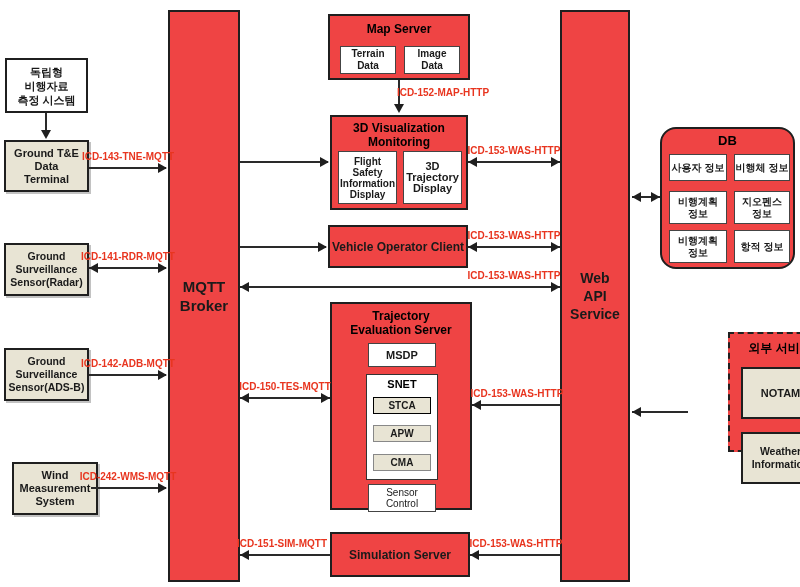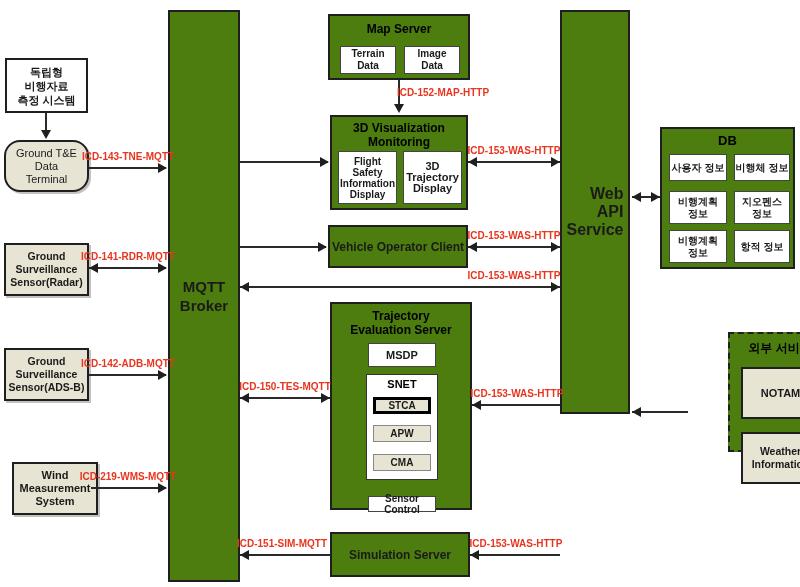--- a/index.html
+++ b/index.html
@@ -4,60 +4,60 @@
 <style>
   html,body{margin:0;padding:0;}
   body{width:800px;height:587px;position:relative;background:#fff;
        font-family:"Liberation Sans","DejaVu Sans",sans-serif;overflow:hidden;}
   .node{position:absolute;box-sizing:border-box;display:flex;align-items:center;
         justify-content:center;text-align:center;color:#1a1a1a;}
   .pre{white-space:pre-line;}
   .b2{border:2px solid #1f1f1f;}
   .b1{border:1px solid #444;}
   .beige{background:#e8e4d4;}
-  .gray{background:#4d7c0f;}
+  .gray{background:#ef4444;}
   .white{background:#fff;}
   .shadow{box-shadow:2px 2px 0 rgba(120,120,120,.45);}
   .col-title{position:absolute;width:100%;text-align:center;font-weight:bold;}
   .line{position:absolute;background:#2a2a2a;}
   .ah{position:absolute;width:0;height:0;}
   .ah.r{border-top:5px solid transparent;border-bottom:5px solid transparent;border-left:9px solid #1f1f1f;}
   .ah.l{border-top:5px solid transparent;border-bottom:5px solid transparent;border-right:9px solid #1f1f1f;}
   .ah.d{border-left:5px solid transparent;border-right:5px solid transparent;border-top:9px solid #1f1f1f;}
   .icd{position:absolute;width:120px;text-align:center;font-size:10px;font-weight:bold;
        color:#e8351f;white-space:nowrap;line-height:12px;}
   .titlebox{position:absolute;box-sizing:border-box;}
 </style>
 </head>
 <body>
 
 <div class="node white b2 pre" style="left:5px;top:58px;width:83px;height:55px;font-size:11px;font-weight:bold;line-height:14px;">독립형
 비행자료
 측정 시스템</div>
 
-<div class="node beige b2 shadow pre" style="left:4px;top:140px;width:85px;height:52px;font-size:11px;font-weight:normal;line-height:13px;border-radius:16px;">Ground T&amp;E
+<div class="node beige b2 shadow pre" style="left:4px;top:140px;width:85px;height:52px;font-size:11px;font-weight:bold;line-height:13px;">Ground T&amp;E
 Data
 Terminal</div>
 
 <div class="node beige b2 shadow pre" style="left:4px;top:243px;width:85px;height:53px;font-size:10.5px;font-weight:bold;line-height:13px;">Ground
 Surveillance
 Sensor(Radar)</div>
 
 <div class="node beige b2 shadow pre" style="left:4px;top:348px;width:85px;height:53px;font-size:10.5px;font-weight:bold;line-height:13px;">Ground
 Surveillance
 Sensor(ADS-B)</div>
 
 <div class="node beige b2 shadow pre" style="left:5px;top:462px;width:86px;height:53px;font-size:11px;font-weight:bold;line-height:13px;margin-left:7px;">Wind
 Measurement
 System</div>
 
 <div class="node gray b2 pre" style="left:168px;top:10px;width:72px;height:572px;font-size:15px;font-weight:bold;line-height:19px;">MQTT
 Broker</div>
 
-<div class="node gray b2 pre" style="left:560px;top:10px;width:70px;height:404px;font-size:16px;font-weight:bold;line-height:18px;text-align:right;">Web
+<div class="node gray b2 pre" style="left:560px;top:10px;width:70px;height:572px;font-size:14px;font-weight:bold;line-height:18px;">Web
 API
 Service</div>
 
 <div class="titlebox gray b2" style="left:328px;top:14px;width:142px;height:66px;">
   <div class="col-title" style="top:6px;font-size:12px;">Map Server</div>
   <div class="node white b1 pre" style="left:10px;top:30px;width:56px;height:28px;font-size:10px;font-weight:bold;line-height:12px;">Terrain
 Data</div>
   <div class="node white b1 pre" style="left:74px;top:30px;width:56px;height:28px;font-size:10px;font-weight:bold;line-height:12px;">Image
 Data</div>
 </div>
@@ -74,31 +74,31 @@
 </div>
 
 <div class="node gray b2" style="left:328px;top:225px;width:140px;height:43px;font-size:12px;font-weight:bold;">Vehicle Operator Client</div>
 
 <div class="titlebox gray b2" style="left:330px;top:302px;width:142px;height:208px;">
   <div class="col-title pre" style="top:5px;font-size:12px;line-height:14px;">Trajectory
 Evaluation Server</div>
   <div class="node white b1" style="left:36px;top:39px;width:68px;height:24px;font-size:11px;font-weight:bold;">MSDP</div>
   <div class="titlebox white" style="left:34px;top:70px;width:72px;height:106px;border:1.5px solid #333;">
     <div class="col-title" style="top:3px;font-size:11px;">SNET</div>
-    <div class="node beige" style="left:6px;top:22px;width:58px;height:17px;font-size:10px;font-weight:bold;border:3px solid #000000;">STCA</div>
+    <div class="node beige" style="left:6px;top:22px;width:58px;height:17px;font-size:10px;font-weight:bold;border:1px solid #000000;">STCA</div>
     <div class="node beige" style="left:6px;top:50px;width:58px;height:17px;font-size:10px;font-weight:bold;border:1px solid #888;">APW</div>
     <div class="node beige" style="left:6px;top:79px;width:58px;height:17px;font-size:10px;font-weight:bold;border:1px solid #888;">CMA</div>
   </div>
-  <div class="node white b1 pre" style="left:36px;top:180px;width:68px;height:16px;font-size:10px;font-weight:bold;line-height:11px;margin-top:12px;">Sensor
+  <div class="node white b1 pre" style="left:36px;top:180px;width:68px;height:28px;font-size:10px;font-weight:normal;line-height:11px;">Sensor
 Control</div>
 </div>
 
 <div class="node gray b2" style="left:330px;top:532px;width:140px;height:45px;font-size:12px;font-weight:bold;">Simulation Server</div>
 
-<div class="titlebox gray b2" style="left:660px;top:127px;width:135px;height:142px;">
+<div class="titlebox gray b2" style="left:660px;top:127px;width:135px;height:142px;border-radius:16px;">
   <div class="col-title" style="top:4px;font-size:13px;">DB</div>
   <div class="node white b1" style="left:7px;top:25px;width:58px;height:27px;font-size:10px;font-weight:bold;">사용자 정보</div>
   <div class="node white b1" style="left:72px;top:25px;width:56px;height:27px;font-size:10px;font-weight:bold;">비행체 정보</div>
   <div class="node white b1 pre" style="left:7px;top:62px;width:58px;height:33px;font-size:10px;font-weight:bold;line-height:12px;">비행계획
 정보</div>
   <div class="node white b1 pre" style="left:72px;top:62px;width:56px;height:33px;font-size:10px;font-weight:bold;line-height:12px;">지오펜스
 정보</div>
   <div class="node white b1 pre" style="left:7px;top:101px;width:58px;height:33px;font-size:10px;font-weight:bold;line-height:12px;">비행계획
 정보</div>
   <div class="node white b1" style="left:72px;top:101px;width:56px;height:33px;font-size:10px;font-weight:bold;">항적 정보</div>
@@ -164,21 +164,21 @@
 <div class="line" style="left:632px;top:196px;width:28px;height:2px;"></div>
 <span class="ah l" style="left:632px;top:192px;"></span>
 <span class="ah r" style="left:651px;top:192px;"></span>
 
 <div class="line" style="left:632px;top:411px;width:56px;height:2px;"></div>
 <span class="ah l" style="left:632px;top:407px;"></span>
 
 <span class="icd" style="left:68px;top:151px;">ICD-143-TNE-MQTT</span>
 <span class="icd" style="left:68px;top:251px;">ICD-141-RDR-MQTT</span>
 <span class="icd" style="left:68px;top:358px;">ICD-142-ADB-MQTT</span>
-<span class="icd" style="left:68px;top:471px;">ICD-219-WMS-MQTT</span>
+<span class="icd" style="left:68px;top:471px;">ICD-242-WMS-MQTT</span>
 <span class="icd" style="left:383px;top:87px;">ICD-152-MAP-HTTP</span>
 <span class="icd" style="left:454px;top:145px;">ICD-153-WAS-HTTP</span>
 <span class="icd" style="left:454px;top:230px;">ICD-153-WAS-HTTP</span>
 <span class="icd" style="left:454px;top:270px;">ICD-153-WAS-HTTP</span>
 <span class="icd" style="left:225px;top:381px;">ICD-150-TES-MQTT</span>
 <span class="icd" style="left:457px;top:388px;">ICD-153-WAS-HTTP</span>
 <span class="icd" style="left:222px;top:538px;">ICD-151-SIM-MQTT</span>
 <span class="icd" style="left:456px;top:538px;">ICD-153-WAS-HTTP</span>
 
 </body></html>

